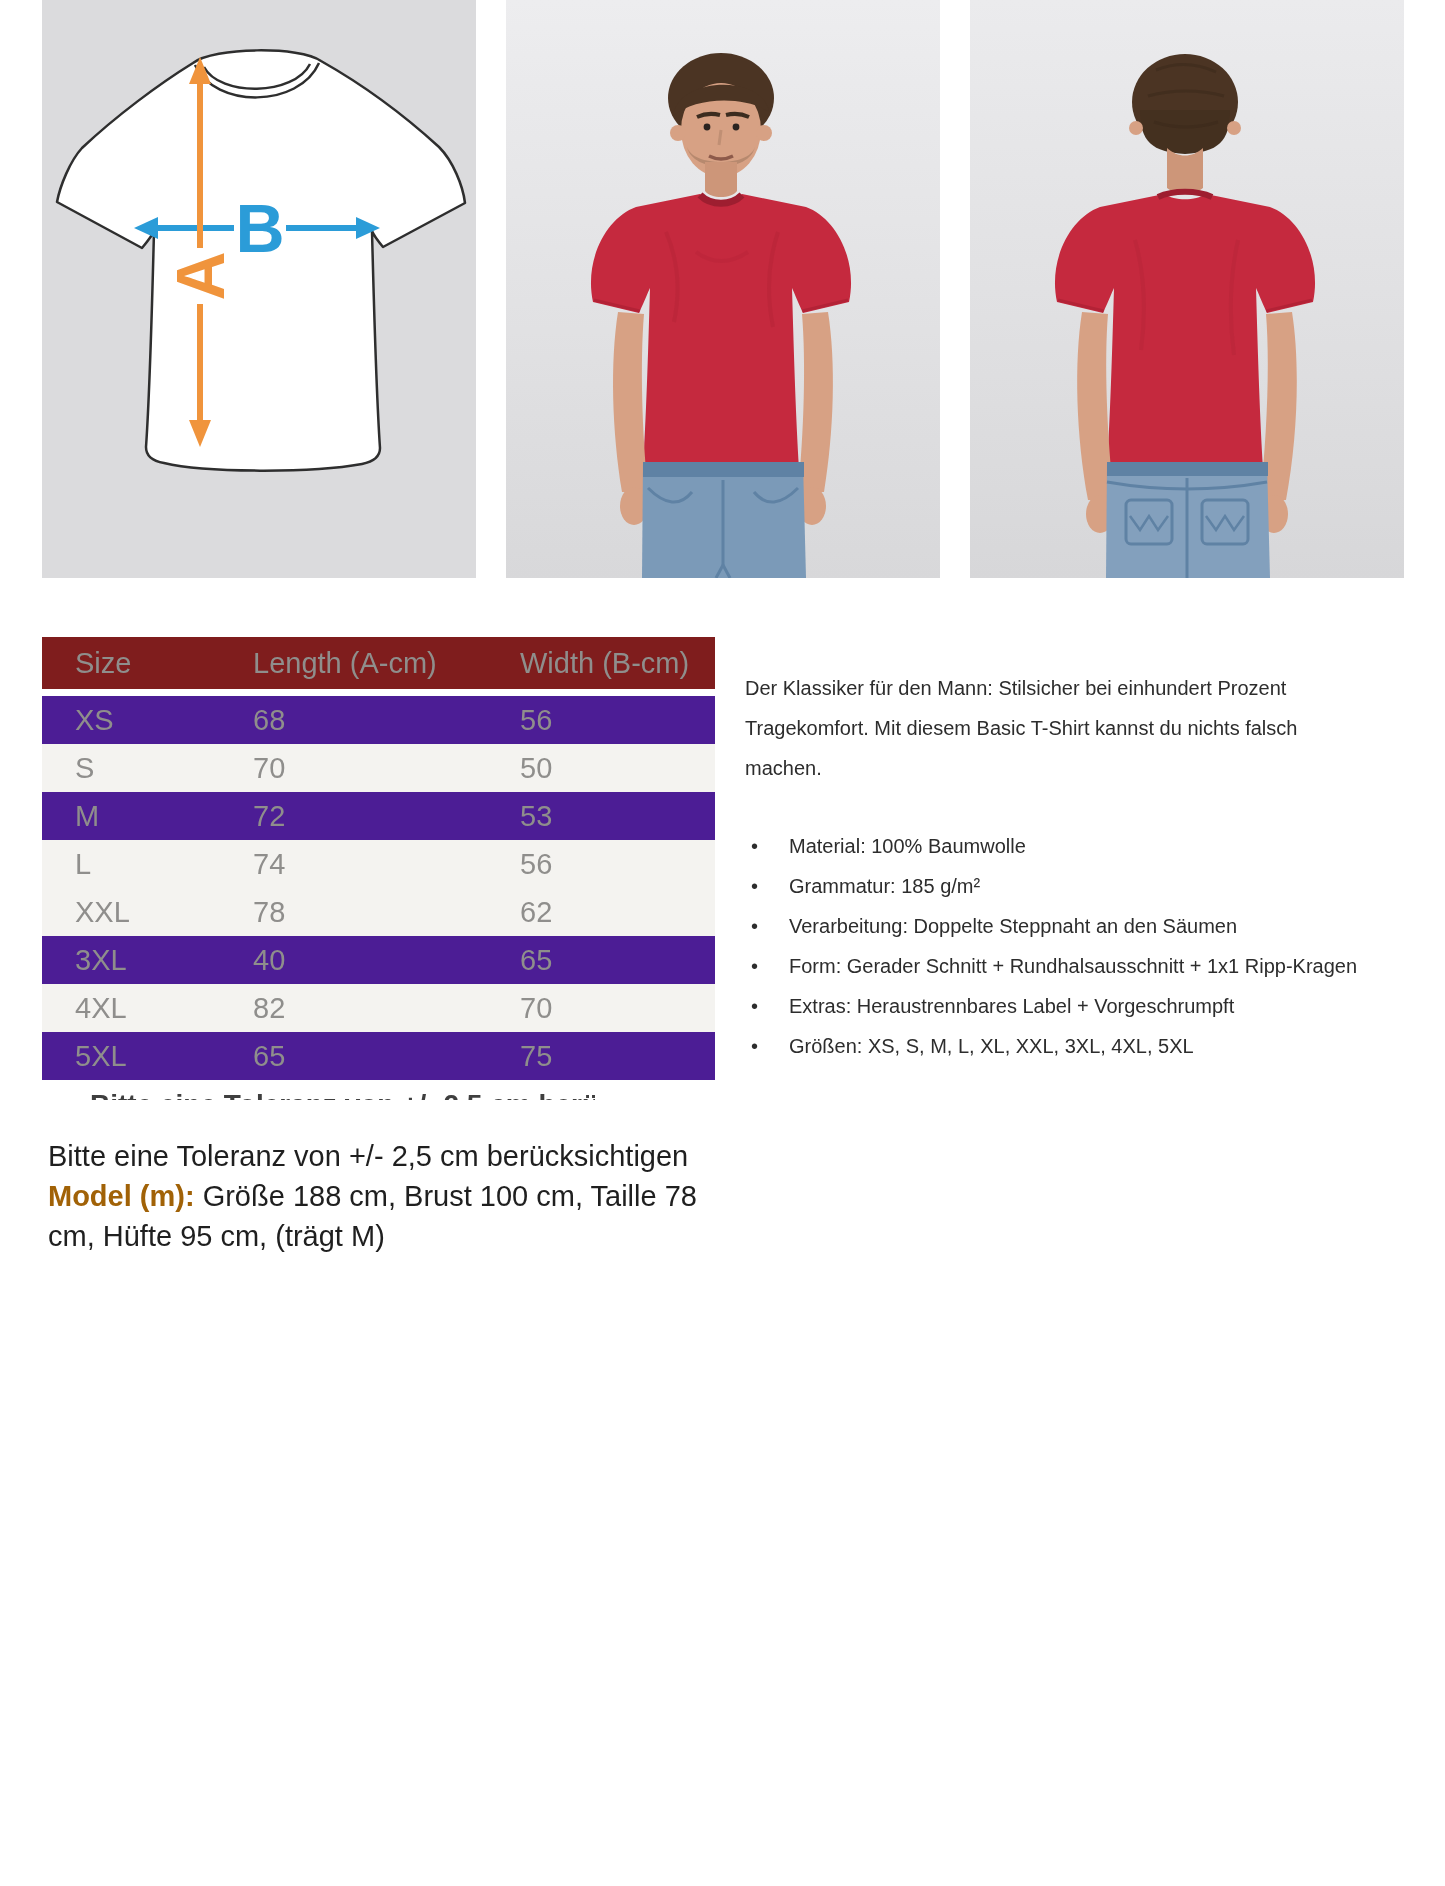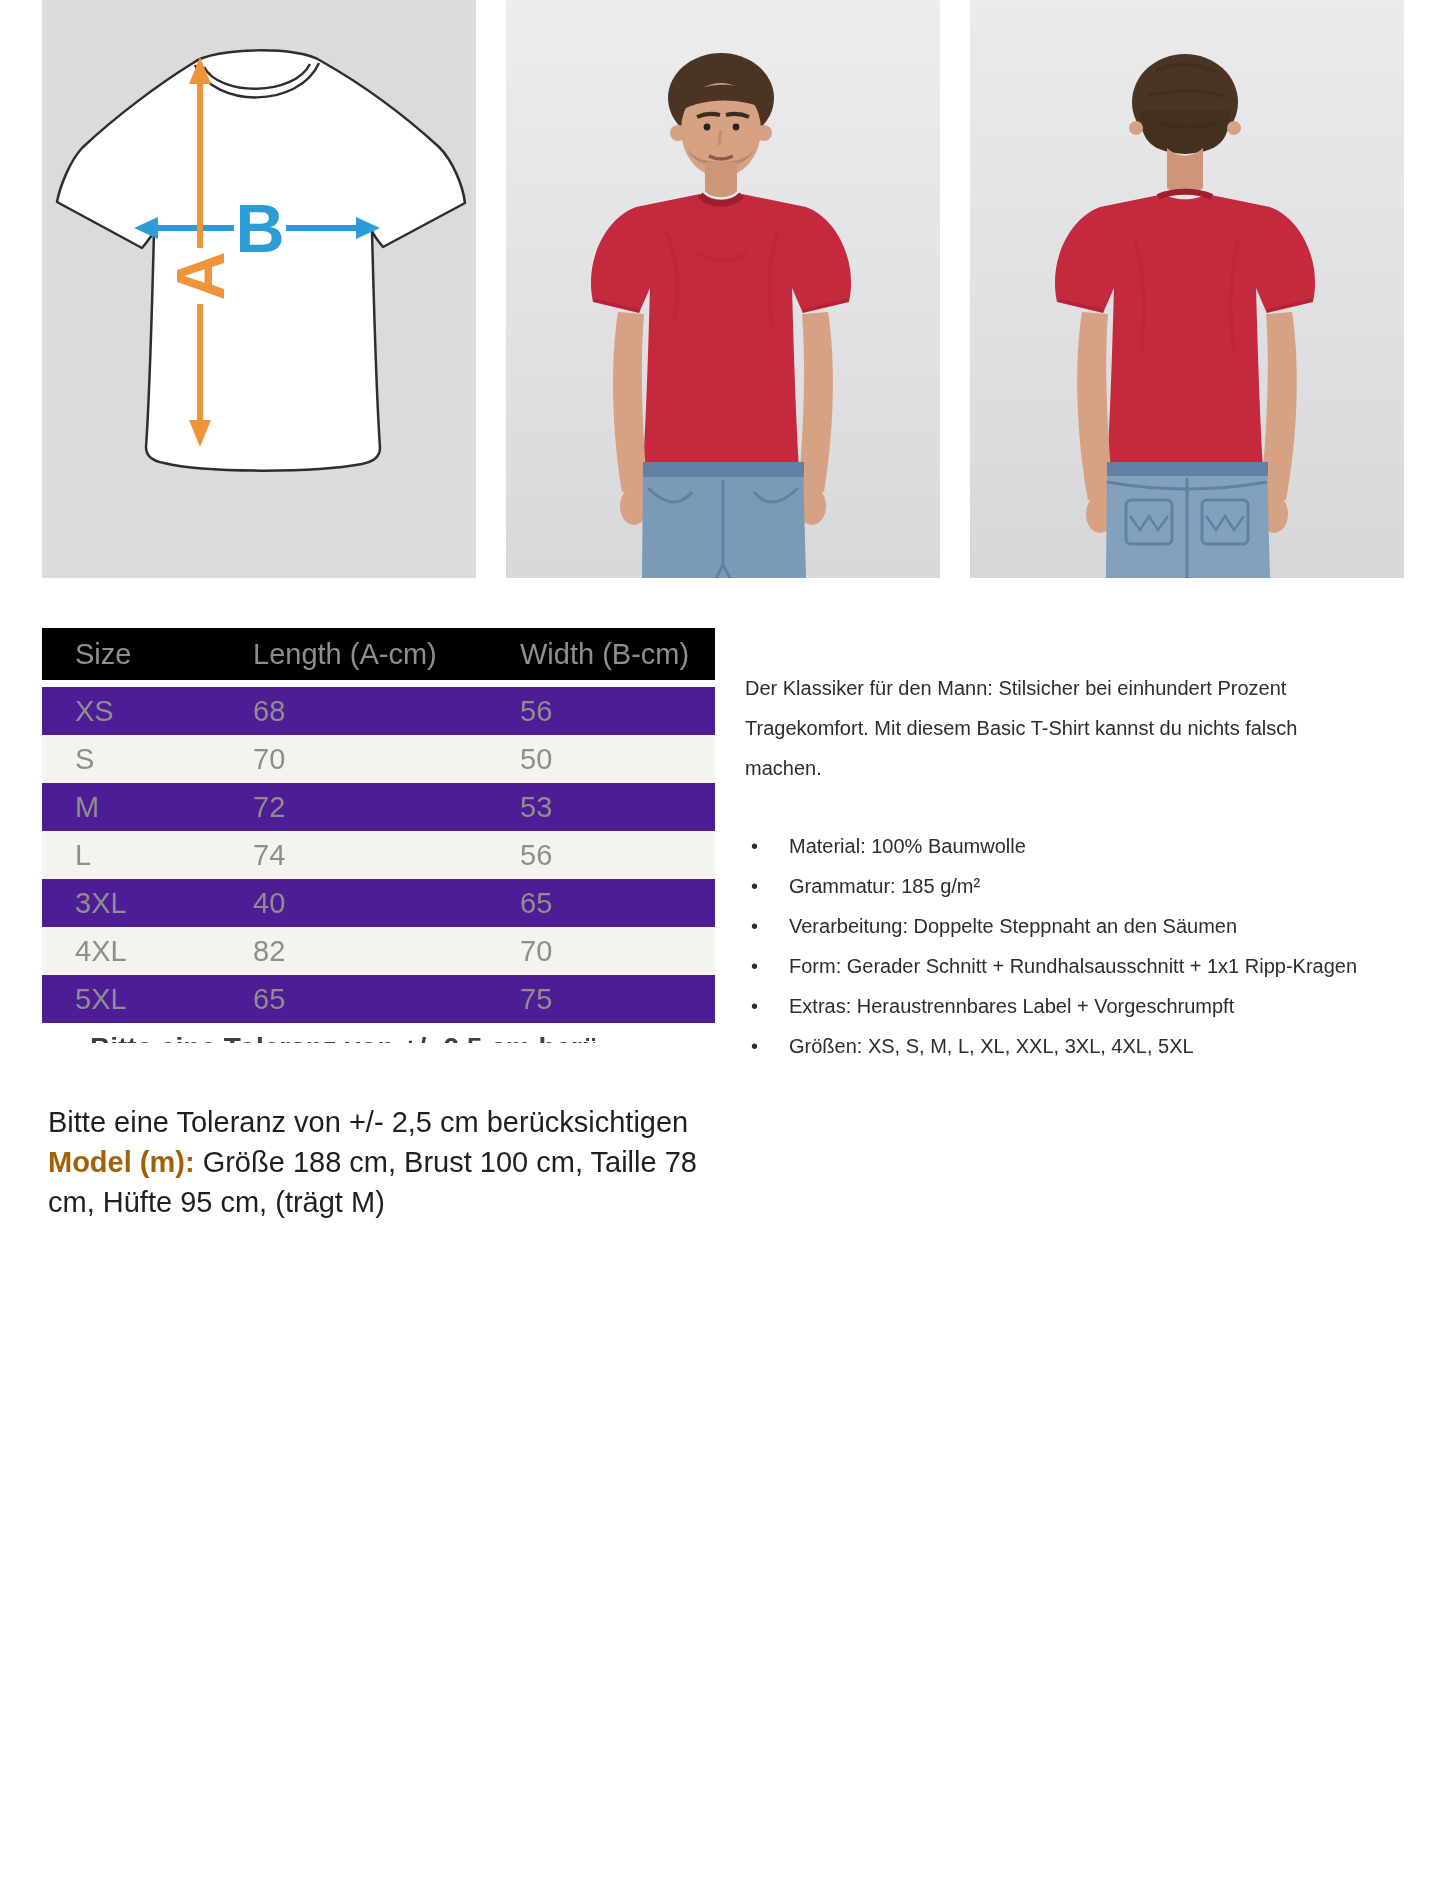--- a/index.html
+++ b/index.html
@@ -12,22 +12,22 @@
   .images-row { display:flex; gap:30px; padding:0 42px; }
   .img-box { width:434px; height:578px; flex:0 0 auto; }
   .img-box svg { display:block; width:434px; height:578px; }
 
   
   .content-row { display:flex; padding:0 42px; margin-top:50px; align-items:flex-start; }
   .table-col { width:673px; flex:0 0 auto; }
   .desc-col  { width:630px; margin-left:30px; font-size:20px; line-height:40px; color:#2d2d2d;margin-top:40px; }
 
   
-  .thead { display:flex; align-items:center; height:52px; background:#000000;
-           color:#8f8e8c; font-size:29px; margin-bottom:7px; }
+  .thead { display:flex; align-items:center; height:52px; background:#7f1d1d;
+           color:#8f8e8c; font-size:29px; margin-bottom:7px;margin-top:9px; }
   .trow  { display:flex; align-items:center; height:48px; color:#8f8e8c; font-size:29px; }
   .trow.alt  { background:#4c1d95; }
   .trow.base { background:#f4f3f0; }
   .c1 { width:211px; padding-left:33px; box-sizing:border-box; }
   .c2 { width:267px; }
   .c3 { flex:1; }
 
   
   .clip-strip { height:9px; overflow:hidden; margin:11px 0 0 48px; width:505px; }
   .clip-strip span { display:block; font-size:28px; line-height:40px; font-weight:bold;
@@ -199,20 +199,25 @@
     <div class="trow alt">
       <div class="c1">M</div>
       <div class="c2">72</div>
       <div class="c3">53</div>
     </div>
     <div class="trow base">
       <div class="c1">L</div>
       <div class="c2">74</div>
       <div class="c3">56</div>
     </div>
+    <div class="trow base">
+      <div class="c1">XXL</div>
+      <div class="c2">78</div>
+      <div class="c3">62</div>
+    </div>
     <div class="trow alt">
       <div class="c1">3XL</div>
       <div class="c2">40</div>
       <div class="c3">65</div>
     </div>
     <div class="trow base">
       <div class="c1">4XL</div>
       <div class="c2">82</div>
       <div class="c3">70</div>
     </div>

